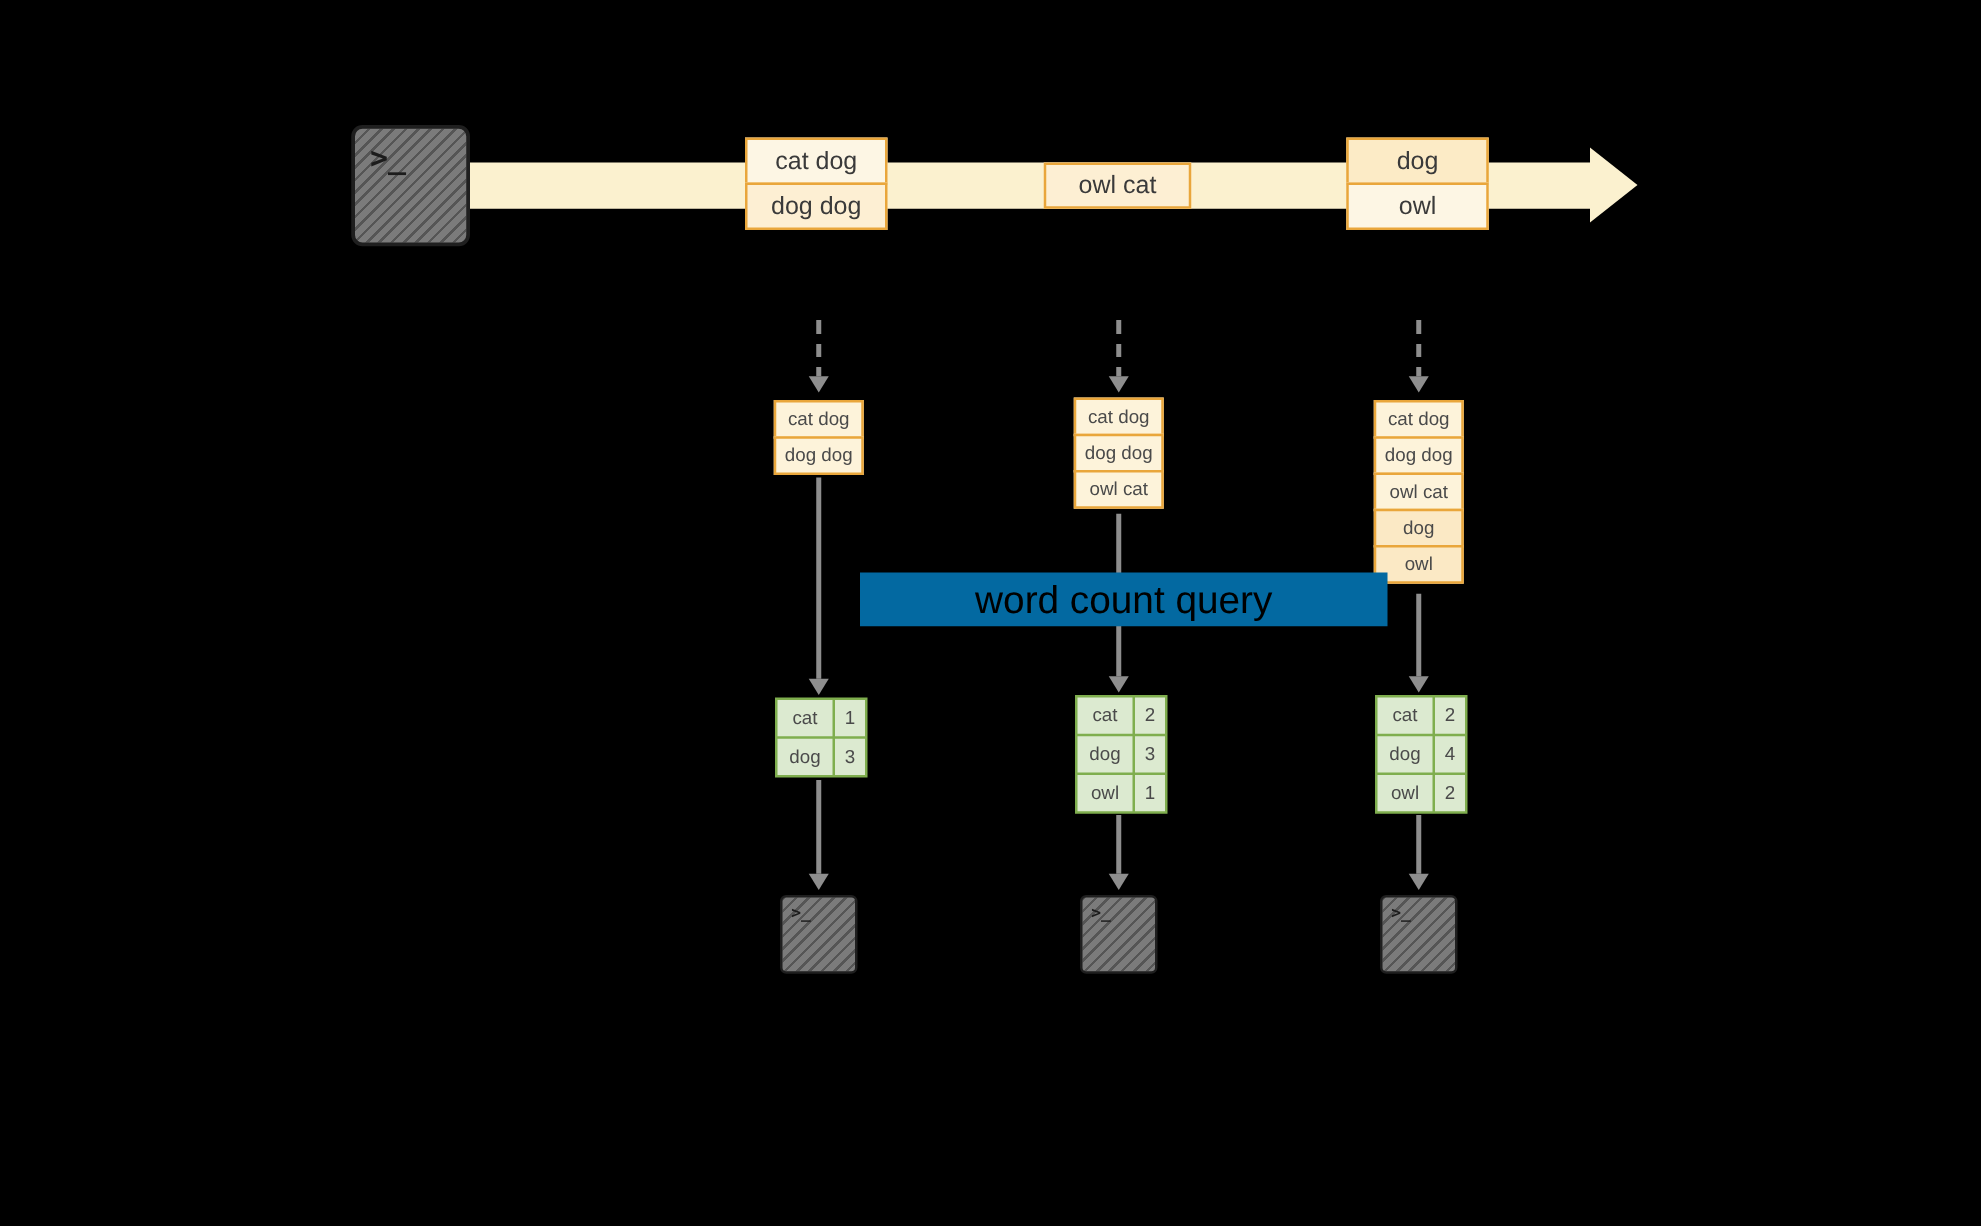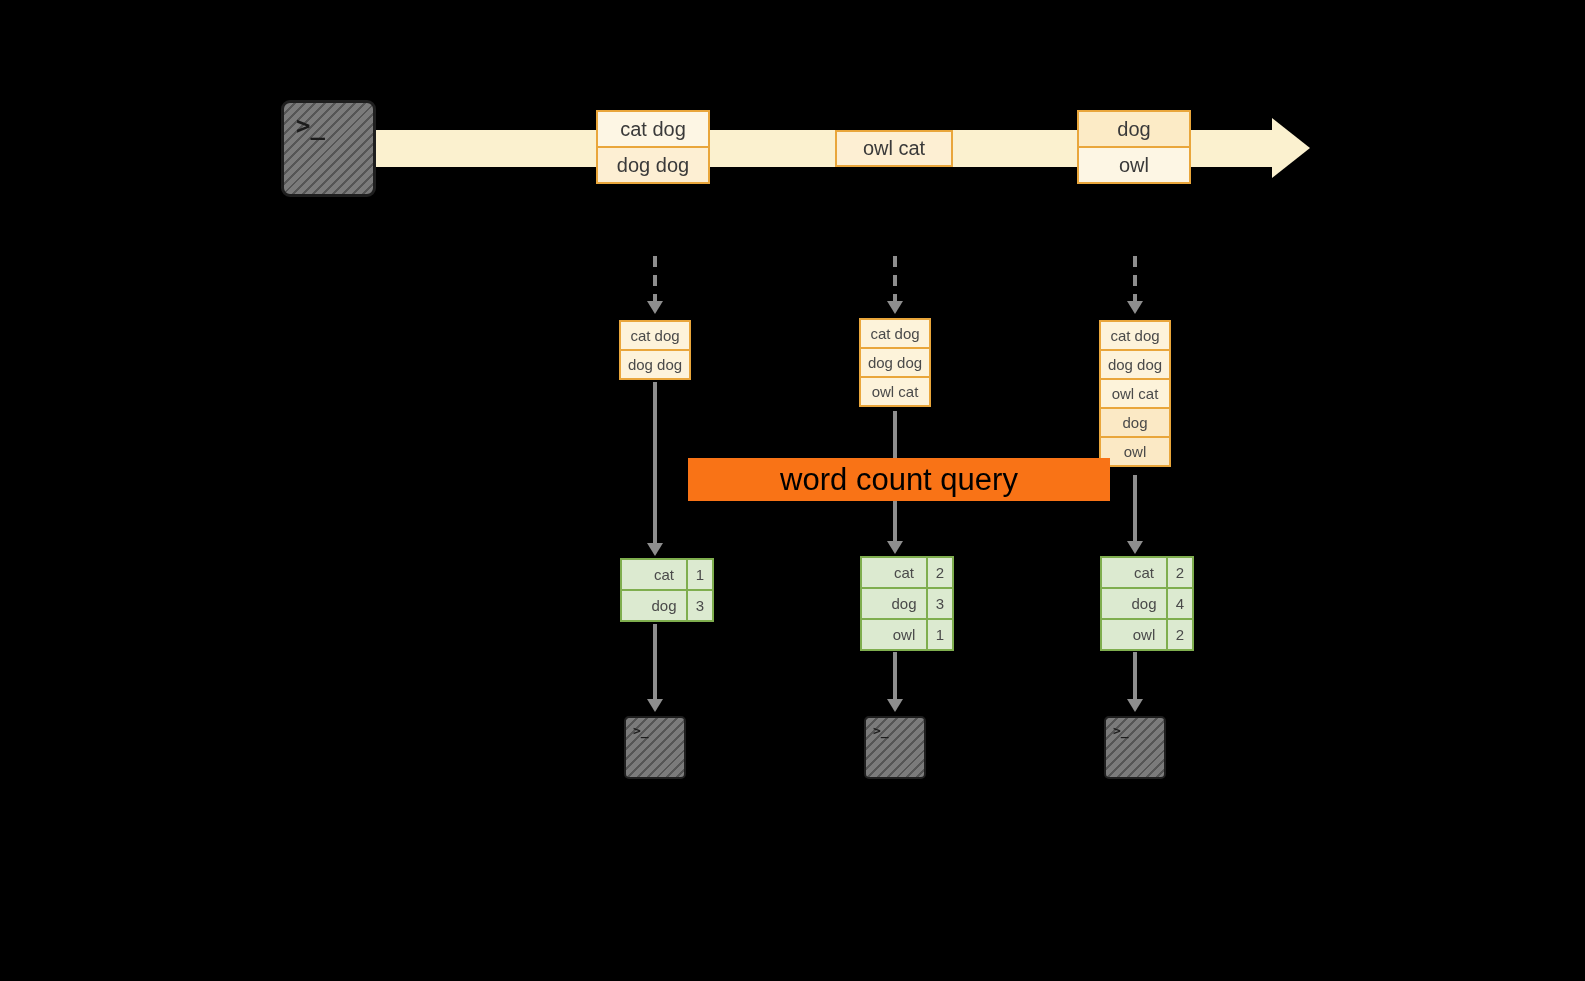--- a/index.html
+++ b/index.html
@@ -61,36 +61,36 @@
   .varrow.dashed .shaft { background:repeating-linear-gradient(to bottom, #8e8e8e 0 11px, transparent 11px 19px); }
   .varrow .head {
     width:0; height:0;
     border-left:8px solid transparent; border-right:8px solid transparent;
     border-top:13px solid #8e8e8e;
   }
 
   
   .banner {
     position:absolute; left:688px; top:458px; width:422px; height:43px;
-    background:#f97316; color:#000; z-index:5;
+    background:#0369a1; color:#000; z-index:5;
     display:flex; align-items:center; justify-content:center;
     font-size:31px;
   }
 
   
   .ctable {
     position:absolute; display:flex; flex-direction:column;
     background:#7fae4e; padding:2px; gap:2px; z-index:2;
   }
   .ctable .trow { display:flex; gap:2px; }
   .ctable .cell {
     background:#dcead0; color:#4a4a4a; font-size:15px;
     display:flex; align-items:center; justify-content:center; height:29px;
   }
-  .ctable .word { width:44px;padding-left:20px; }
+  .ctable .word { width:44px; }
   .ctable .num  { width:24px; }
 </style>
 </head>
 <body>
 
 <div class="stage">
 
   <div class="stream-body"></div>
   <div class="stream-head"></div>
 

